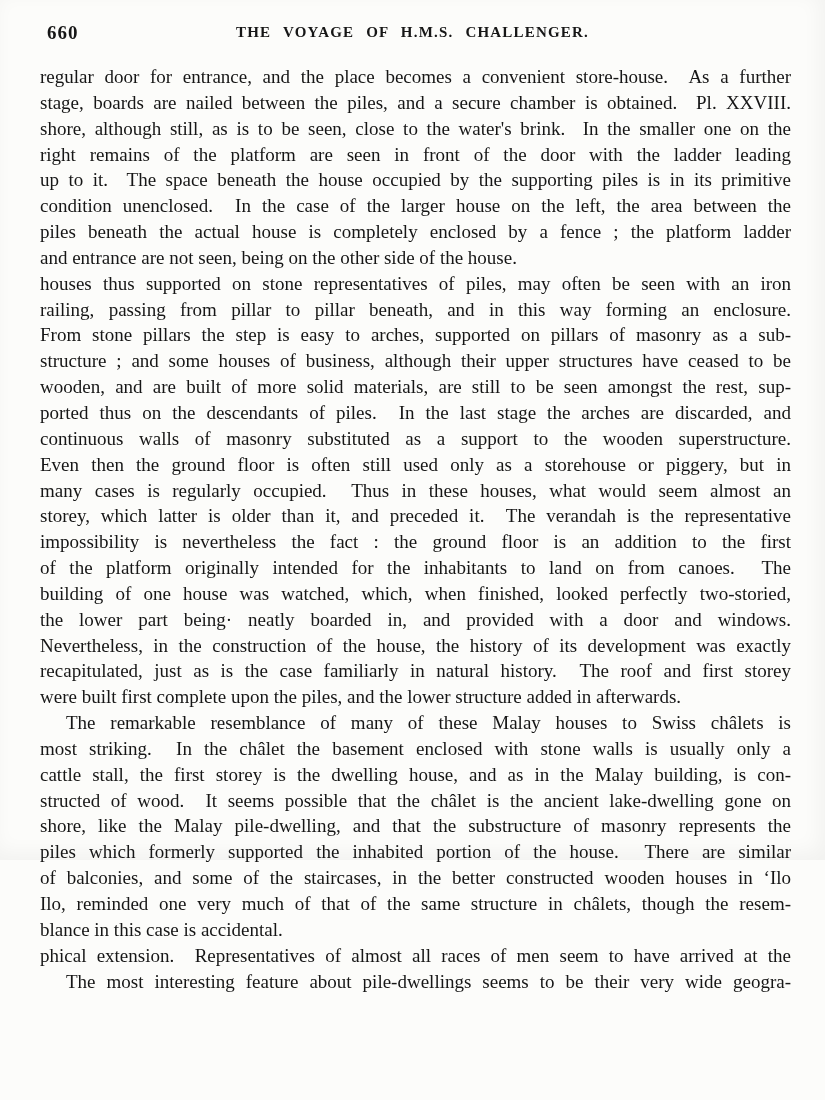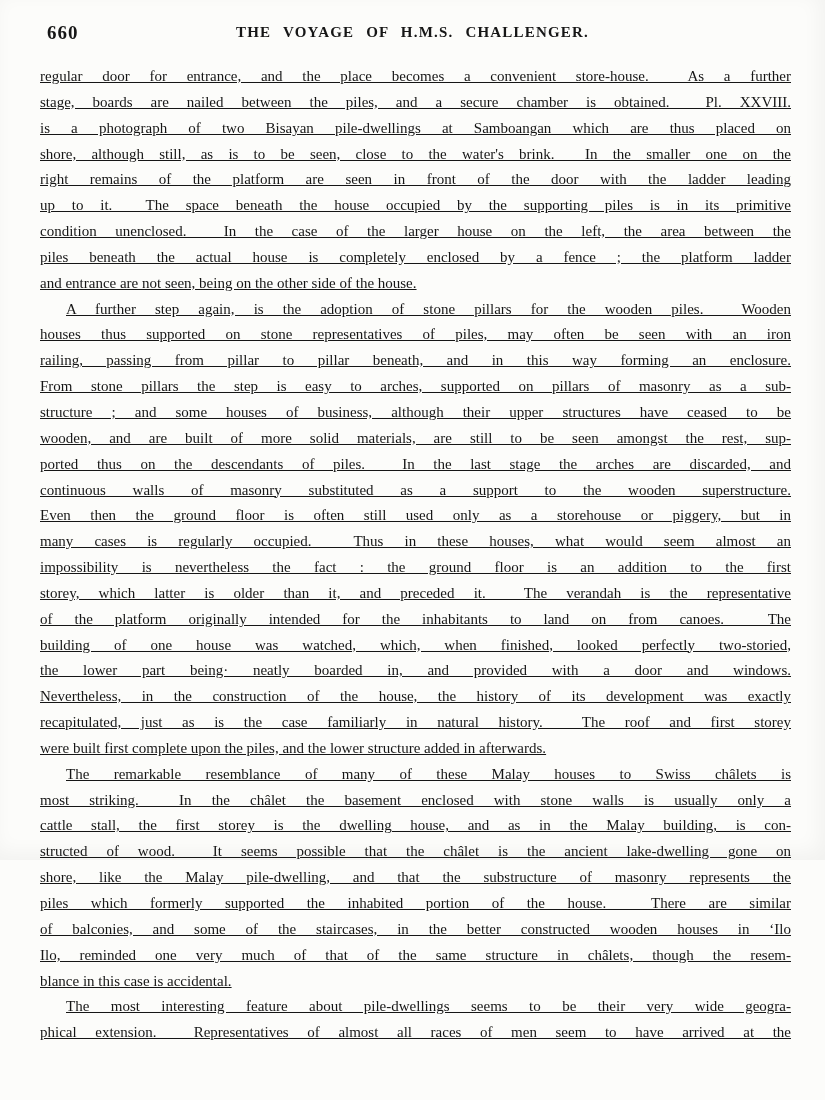--- a/index.html
+++ b/index.html
@@ -42,23 +42,22 @@
     font-weight: bold;
     letter-spacing: 1.2px;
     word-spacing: 7px;
     padding-top: 3px;
   }
   .text-block {
     position: absolute;
     top: 64px;
     left: 40px;
     width: 751px;
-    font-size: 15px;
+    font-size: 19px;
     line-height: 25.85px;
-    text-decoration: underline;
   }
   .line {
     text-align: justify;
     text-align-last: justify;
     white-space: pre-wrap;
   }
   .line.lastline {
     text-align-last: left;
   }
   .line.indent {
@@ -69,50 +68,48 @@
 <body style="background: rgb(252, 252, 250); color: rgb(22, 22, 22);">
 
 <div class="page">
   <div class="header">
     <span class="page-number">660</span>
     <div class="running-title">THE VOYAGE OF H.M.S. CHALLENGER.</div>
   </div>
   <div class="text-block">
       <div class="line">regular door for entrance, and the place becomes a convenient store-house.  As a further</div>
       <div class="line">stage, boards are nailed between the piles, and a secure chamber is obtained.  Pl. XXVIII.</div>
-      <div class="line">is a photograph of two Bisayan pile-dwellings at Samboangan which are thus placed on</div>
       <div class="line">shore, although still, as is to be seen, close to the water's brink.  In the smaller one on the</div>
       <div class="line">right remains of the platform are seen in front of the door with the ladder leading</div>
       <div class="line">up to it.  The space beneath the house occupied by the supporting piles is in its primitive</div>
       <div class="line">condition unenclosed.  In the case of the larger house on the left, the area between the</div>
       <div class="line">piles beneath the actual house is completely enclosed by a fence ; the platform ladder</div>
       <div class="line lastline">and entrance are not seen, being on the other side of the house.</div>
-      <div class="line indent">A further step again, is the adoption of stone pillars for the wooden piles.  Wooden</div>
       <div class="line">houses thus supported on stone representatives of piles, may often be seen with an iron</div>
       <div class="line">railing, passing from pillar to pillar beneath, and in this way forming an enclosure.</div>
       <div class="line">From stone pillars the step is easy to arches, supported on pillars of masonry as a sub-</div>
       <div class="line">structure ; and some houses of business, although their upper structures have ceased to be</div>
       <div class="line">wooden, and are built of more solid materials, are still to be seen amongst the rest, sup-</div>
       <div class="line">ported thus on the descendants of piles.  In the last stage the arches are discarded, and</div>
       <div class="line">continuous walls of masonry substituted as a support to the wooden superstructure.</div>
       <div class="line">Even then the ground floor is often still used only as a storehouse or piggery, but in</div>
       <div class="line">many cases is regularly occupied.  Thus in these houses, what would seem almost an</div>
+      <div class="line">storey, which latter is older than it, and preceded it.  The verandah is the representative</div>
       <div class="line">impossibility is nevertheless the fact : the ground floor is an addition to the first</div>
-      <div class="line">storey, which latter is older than it, and preceded it.  The verandah is the representative</div>
       <div class="line">of the platform originally intended for the inhabitants to land on from canoes.  The</div>
       <div class="line">building of one house was watched, which, when finished, looked perfectly two-storied,</div>
       <div class="line">the lower part being· neatly boarded in, and provided with a door and windows.</div>
       <div class="line">Nevertheless, in the construction of the house, the history of its development was exactly</div>
       <div class="line">recapitulated, just as is the case familiarly in natural history.  The roof and first storey</div>
       <div class="line lastline">were built first complete upon the piles, and the lower structure added in afterwards.</div>
       <div class="line indent">The remarkable resemblance of many of these Malay houses to Swiss châlets is</div>
       <div class="line">most striking.  In the châlet the basement enclosed with stone walls is usually only a</div>
       <div class="line">cattle stall, the first storey is the dwelling house, and as in the Malay building, is con-</div>
       <div class="line">structed of wood.  It seems possible that the châlet is the ancient lake-dwelling gone on</div>
       <div class="line">shore, like the Malay pile-dwelling, and that the substructure of masonry represents the</div>
       <div class="line">piles which formerly supported the inhabited portion of the house.  There are similar</div>
       <div class="line">of balconies, and some of the staircases, in the better constructed wooden houses in ‘Ilo</div>
       <div class="line">Ilo, reminded one very much of that of the same structure in châlets, though the resem-</div>
       <div class="line lastline">blance in this case is accidental.</div>
+      <div class="line">phical extension.  Representatives of almost all races of men seem to have arrived at the</div>
       <div class="line indent">The most interesting feature about pile-dwellings seems to be their very wide geogra-</div>
-      <div class="line">phical extension.  Representatives of almost all races of men seem to have arrived at the</div>
     </div>
 </div>
 
 </body></html>

